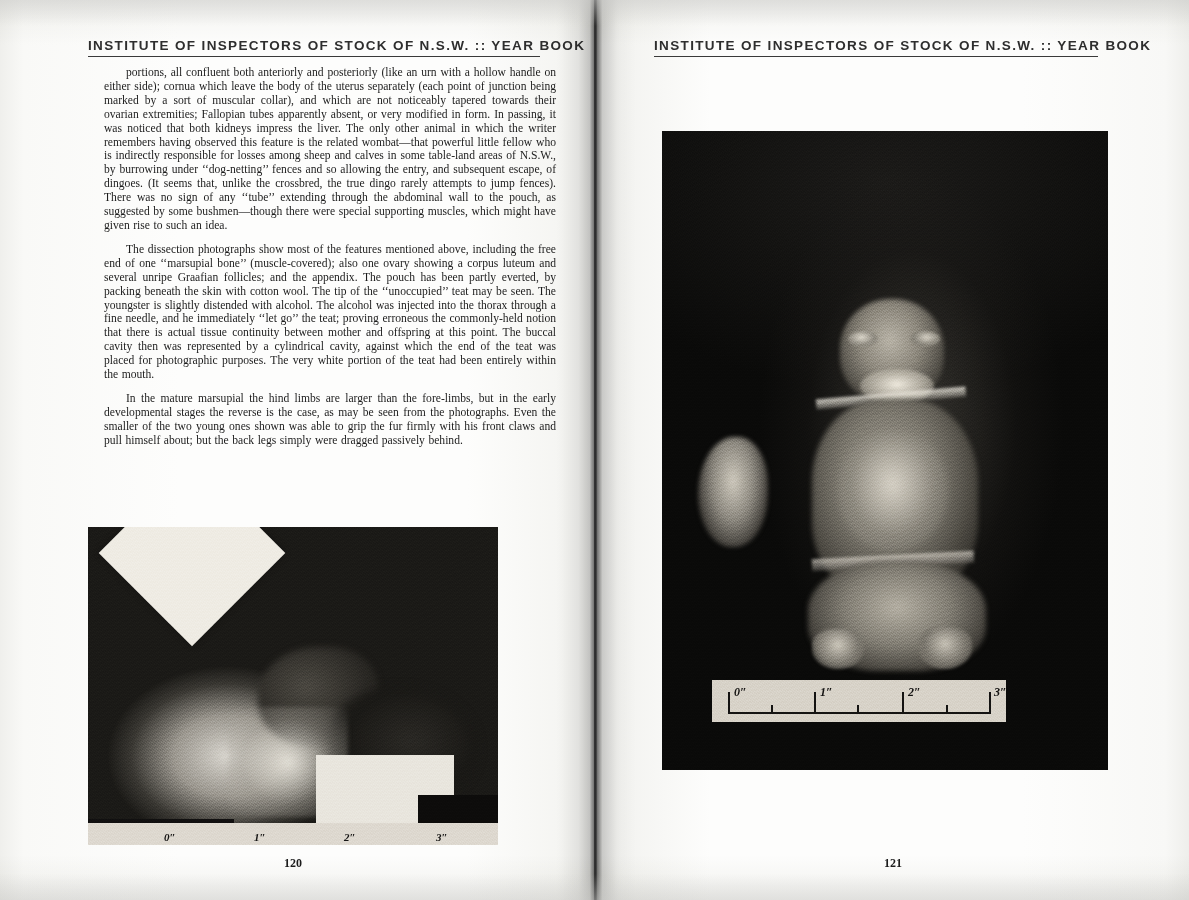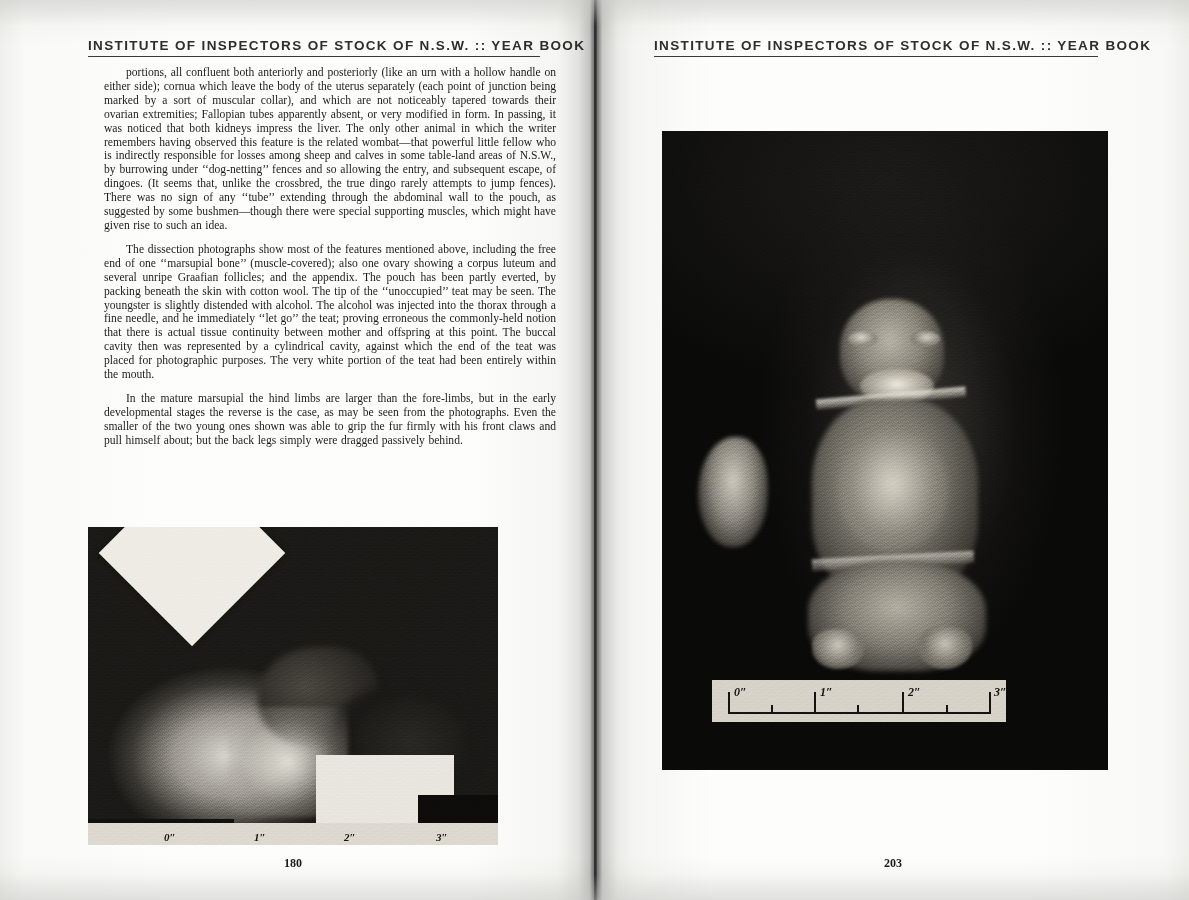--- a/index.html
+++ b/index.html
@@ -429,22 +429,22 @@
       <div class="tick minor" style="left:234px"></div>
       <div class="tick major" style="left:277px"></div>
       <span class="rl" style="left:22px">0″</span>
       <span class="rl" style="left:108px">1″</span>
       <span class="rl" style="left:196px">2″</span>
       <span class="rl" style="left:282px">3″</span>
     </div>
     <div class="grain"></div>
   </div>
 
-  <div class="folio" id="folio-left">180</div>
-  <div class="folio" id="folio-right">203</div>
+  <div class="folio" id="folio-left">120</div>
+  <div class="folio" id="folio-right">121</div>
 
   <div id="gutter"></div>
   <div id="gutter-line"></div>
 
   <div id="edge-top"></div>
   <div id="edge-bottom"></div>
 
 </div>
 
 </body></html>

